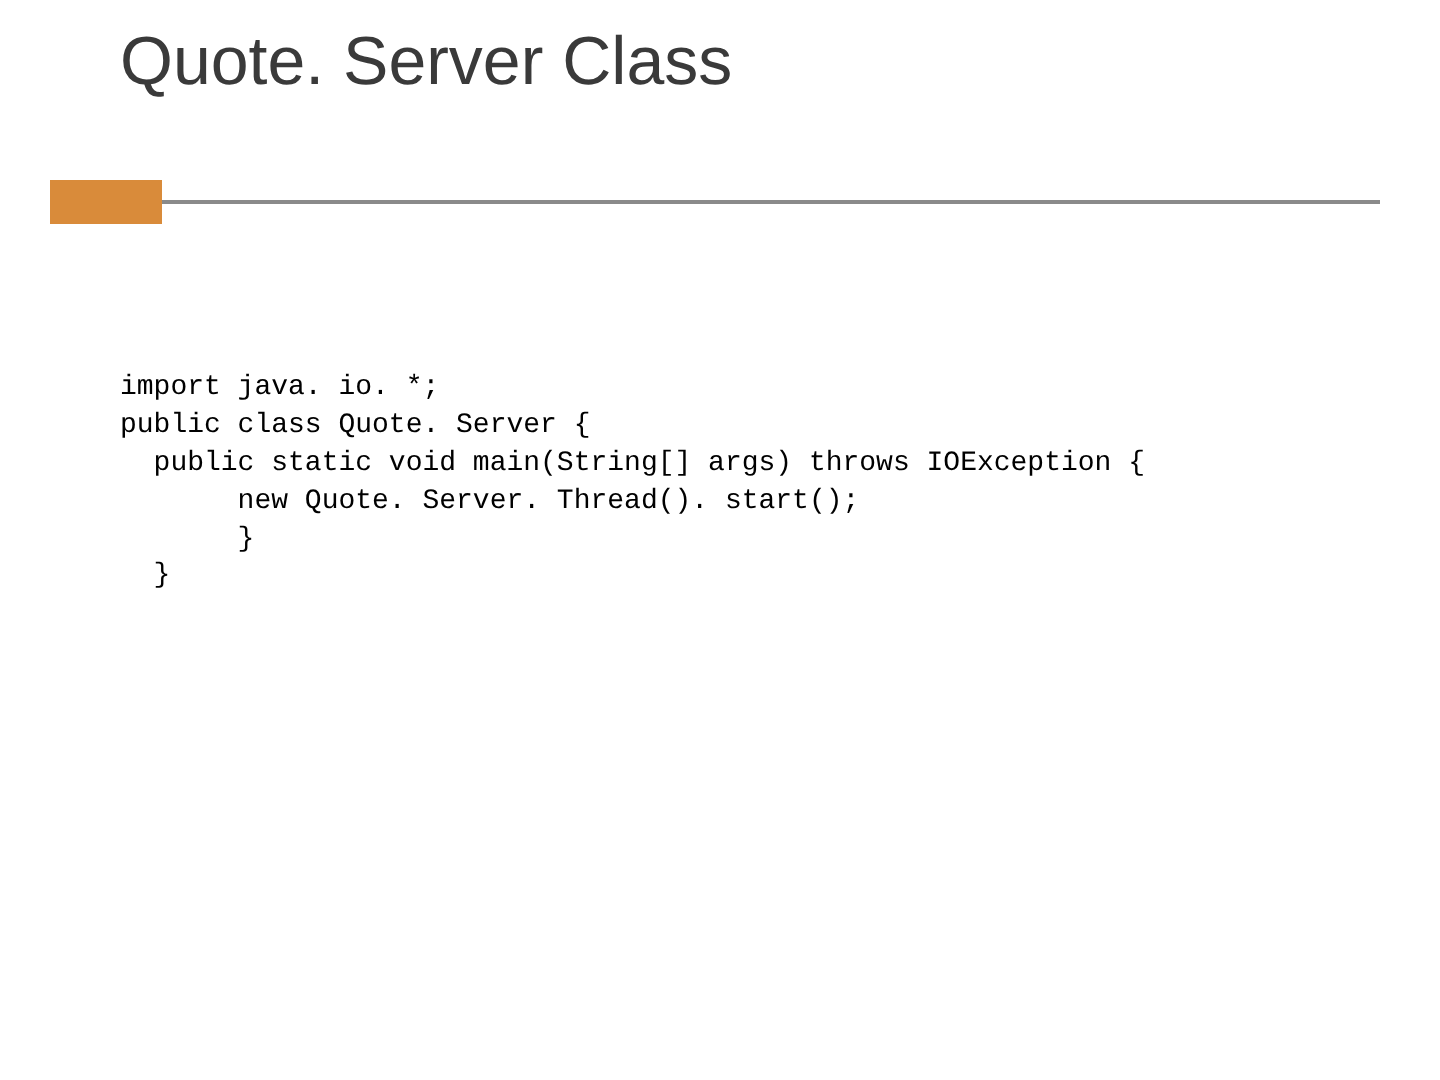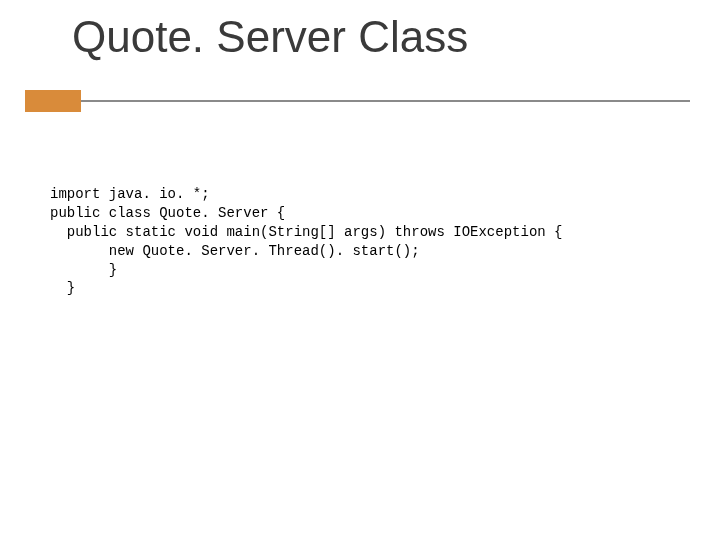--- a/index.html
+++ b/index.html
@@ -14,25 +14,24 @@
   .slide {
     position: relative;
     width: 720px;
     height: 540px;
     box-sizing: border-box;
   }
   .title {
     position: absolute;
     top: 12px;
     left: 60px;
-    font-size: 44px;
+    font-size: 34px;
     font-weight: 400;
     color: #3a3a3a;
     letter-spacing: 0px;
-    margin-left: 12px;
   }
   .rule-area {
     position: absolute;
     top: 90px;
     left: 0;
     width: 720px;
     height: 8px;
   }
   .rule-accent {
     position: absolute;
@@ -46,21 +45,21 @@
     position: absolute;
     top: 10px;
     left: 81px;
     right: 30px;
     height: 2px;
     background: #8a8a8a;
   }
   .code-block {
     position: absolute;
     top: 185px;
-    left: 50px;
+    left: 60px;
     right: 40px;
     font-family: "Courier New", Courier, monospace;
     font-size: 14px;
     line-height: 1.35;
     color: #000000;
     white-space: pre;
   }
 </style>
 </head>
 <body>

